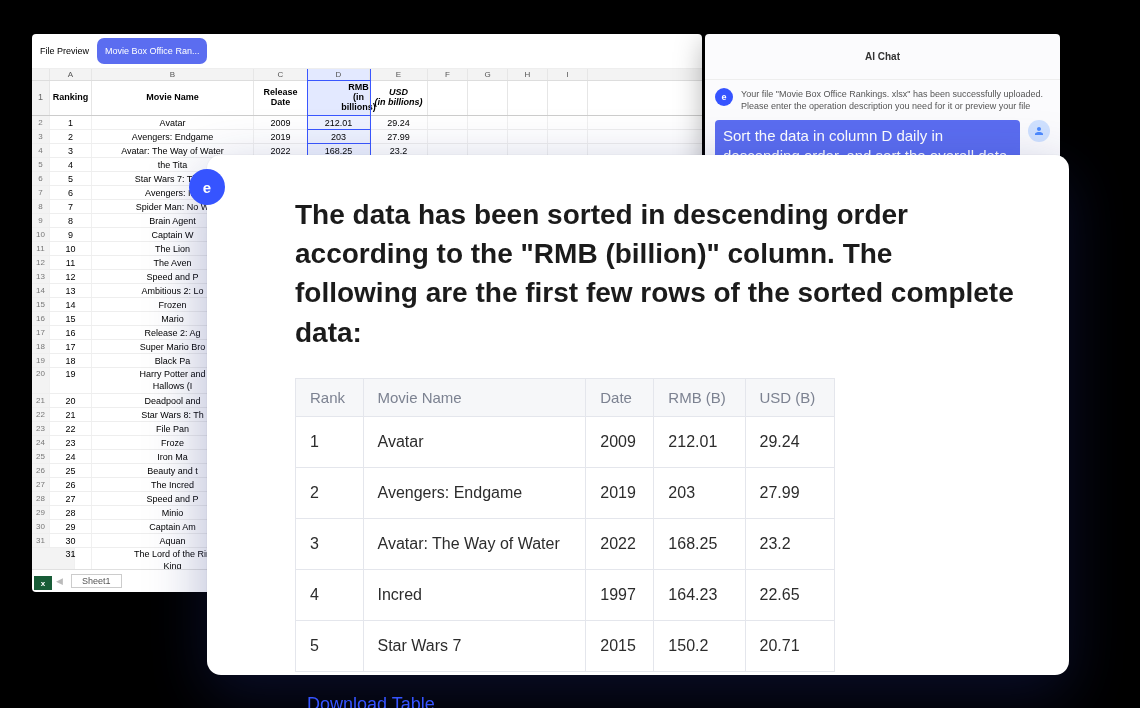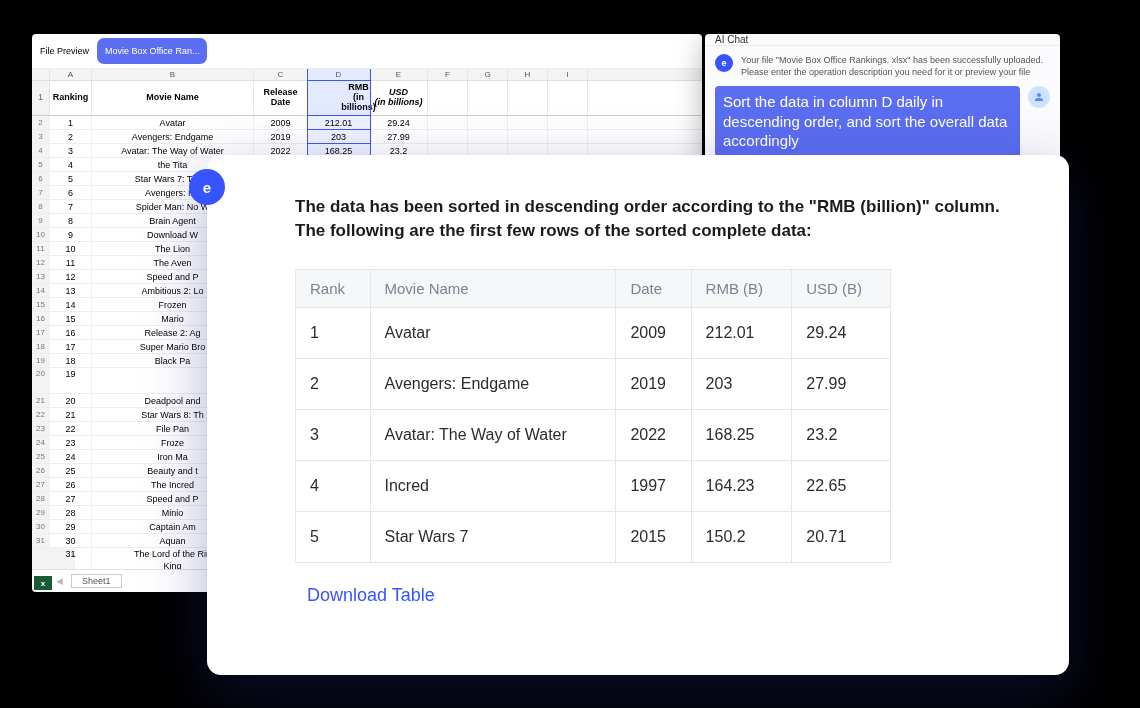--- a/index.html
+++ b/index.html
@@ -127,25 +127,26 @@
     top: 34px;
     width: 355px;
     height: 160px;
     background: #fbfbfd;
     border-radius: 4px;
     overflow: hidden;
     box-shadow: 0 8px 30px rgba(0,0,0,.35);
     font-size: 10px;
   }
   .chat-header {
-    padding: 0 10px;
-    font-weight: 400;
+    padding: 17px 10px;
+    font-weight: 700;
     color: #333;
     border-bottom: 1px solid #eee;
     font-size: 10px;
+    text-align: center;
   }
   .chat-msg {
     display: flex;
     gap: 8px;
     padding: 8px 10px;
     align-items: flex-start;
   }
   .chat-avatar {
     width: 18px; height: 18px;
     border-radius: 50%;
@@ -198,28 +199,28 @@
     top: 14px;
     width: 36px; height: 36px;
     border-radius: 50%;
     background: #3654ff;
     color: #fff;
     display: flex; align-items: center; justify-content: center;
     font-weight: 700;
     font-size: 15px;
   }
   .answer-heading {
-    font-size: 17px;
+    font-size: 28px;
     font-weight: 700;
     color: #1b1b1b;
     line-height: 1.4;
     margin-bottom: 26px;
   }
   .answer-table {
-    width: 596px;
+    width: 540px;
     border-collapse: collapse;
     font-size: 16px;
     color: #333;
   }
   .answer-table th {
     text-align: left;
     font-weight: 500;
     color: #7c8291;
     background: #f6f7f9;
     padding: 10px 14px;
@@ -370,21 +371,21 @@
           <div class="selcol"></div>
           <div></div>
           <div></div>
           <div></div>
           <div></div>
           <div></div>
         </div>
         <div class="drow">
           <div class="rownum">10</div>
           <div>9</div>
-          <div class="mname">Download W</div>
+          <div class="mname">Captain W</div>
           <div></div>
           <div class="selcol"></div>
           <div></div>
           <div></div>
           <div></div>
           <div></div>
           <div></div>
         </div>
         <div class="drow">
           <div class="rownum">11</div>
@@ -490,20 +491,22 @@
           <div class="selcol"></div>
           <div></div>
           <div></div>
           <div></div>
           <div></div>
           <div></div>
         </div>
         <div class="drow" style="height: 26px;">
           <div class="rownum" style="line-height: 12px; white-space: pre-line;">20</div>
           <div style="line-height: 12px; white-space: pre-line;">19</div>
+          <div class="mname" style="line-height: 12px; white-space: pre-line;">Harry Potter and
+Hallows (I</div>
           <div style="line-height: 12px; white-space: pre-line;"></div>
           <div class="selcol" style="line-height: 12px; white-space: pre-line;"></div>
           <div style="line-height: 12px; white-space: pre-line;"></div>
           <div style="line-height: 12px; white-space: pre-line;"></div>
           <div style="line-height: 12px; white-space: pre-line;"></div>
           <div style="line-height: 12px; white-space: pre-line;"></div>
           <div style="line-height: 12px; white-space: pre-line;"></div>
         </div>
         <div class="drow">
           <div class="rownum">21</div>

